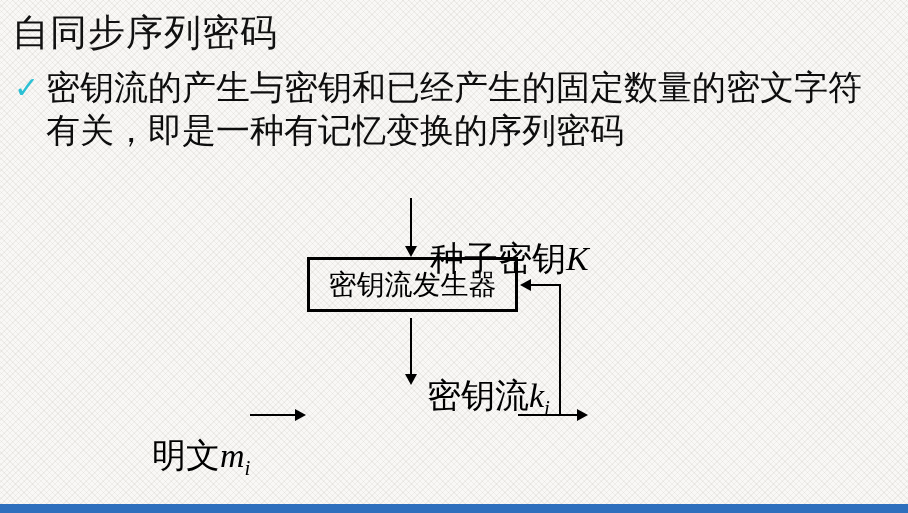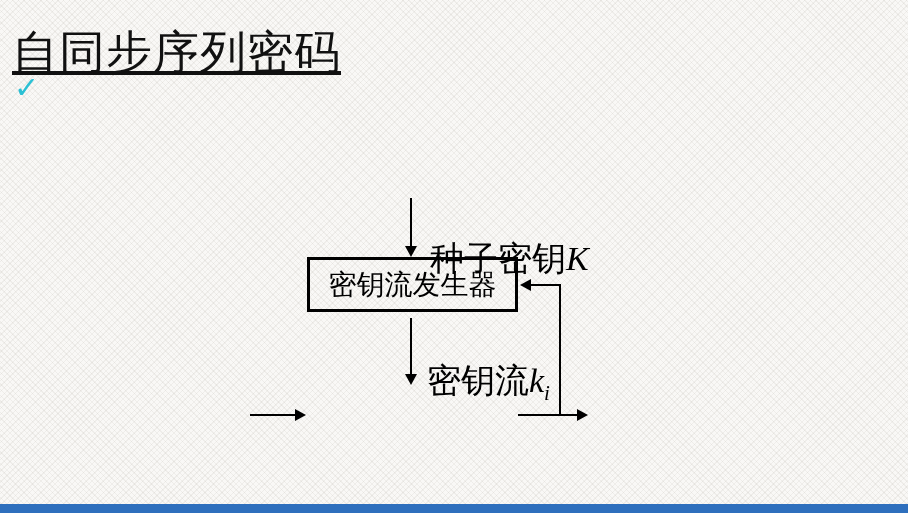--- a/index.html
+++ b/index.html
@@ -7,22 +7,22 @@
   .slide{
     position:relative;width:908px;height:513px;
     background-color:#f9f8f6;
     background-image:
       repeating-linear-gradient(45deg, transparent 0 3px, rgba(175,170,160,0.14) 3px 4px),
       repeating-linear-gradient(-45deg, transparent 0 3px, rgba(175,170,160,0.14) 3px 4px);
     font-family:"Liberation Serif","DejaVu Serif",serif;
     color:#000;
   }
   .title{
-    position:absolute;left:12px;top:22px;
-    font-size:46px;letter-spacing:1px;color:#111;text-decoration:underline;
+    position:absolute;left:12px;top:8px;
+    font-size:37px;letter-spacing:1px;color:#111;
   }
   .check{
     position:absolute;left:14px;top:70px;
     font-size:30px;font-weight:bold;color:#2BC0D4;
     font-family:"DejaVu Sans","Liberation Sans",sans-serif;
   }
   .bullet-text{
     position:absolute;left:46px;top:66px;width:834px;
     font-size:34px;line-height:43px;color:#0d0d0d;
     letter-spacing:0px;
@@ -47,42 +47,46 @@
   .bottom-bar{position:absolute;left:0;bottom:0;width:908px;height:9px;background:#2E6FBD;}
 </style>
 </head>
 <body>
 
 <div class="slide">
 
   <div class="title">自同步序列密码</div>
 
   <span class="check" style="color: rgb(43, 192, 212);">✓</span>
+  <div class="bullet-text">密钥流的产生与密钥和已经产生的固定数量的密文字符有关，即是一种有记忆变换的序列密码</div>
 
   <div class="vline" style="left:410px;top:198px;height:50px;"></div>
   <div class="ah ah-down" style="left:405px;top:246px;"></div>
   <div class="dlabel" style="left:430px;top:204px;">
     <span>种子密钥</span><i class="math" style="font-style:italic;">K</i>
   </div>
 
   <div class="dbox" style="left:307px;top:257px;width:211px;height:55px;">
     <span style="font-size:28px;">密钥流发生器</span>
   </div>
 
   <div class="ah ah-left" style="left:520px;top:279px;"></div>
   <div class="hline" style="left:529px;top:284px;width:32px;"></div>
   <div class="vline" style="left:559px;top:284px;height:132px;"></div>
 
   <div class="vline" style="left:410px;top:318px;height:58px;"></div>
   <div class="ah ah-down" style="left:405px;top:374px;"></div>
-  <div class="dlabel" style="left:427px;top:326px;text-align:right;">
+  <div class="dlabel" style="left:427px;top:341px;text-align:right;">
     <span>密钥流</span><i>k</i><sub><i>i</i></sub>
   </div>
 
 
+  <div class="dlabel" style="left:152px;top:401px;">
+    <span>明文</span><i>m</i><sub><i>i</i></sub>
+  </div>
   <div class="hline" style="left:250px;top:414px;width:47px;"></div>
   <div class="ah ah-right" style="left:295px;top:409px;"></div>
 
   <div class="hline" style="left:518px;top:414px;width:60px;"></div>
   <div class="ah ah-right" style="left:577px;top:409px;"></div>
 
   <div class="bottom-bar" style="background: rgb(46, 111, 189);"></div>
 </div>
 
 </body></html>

